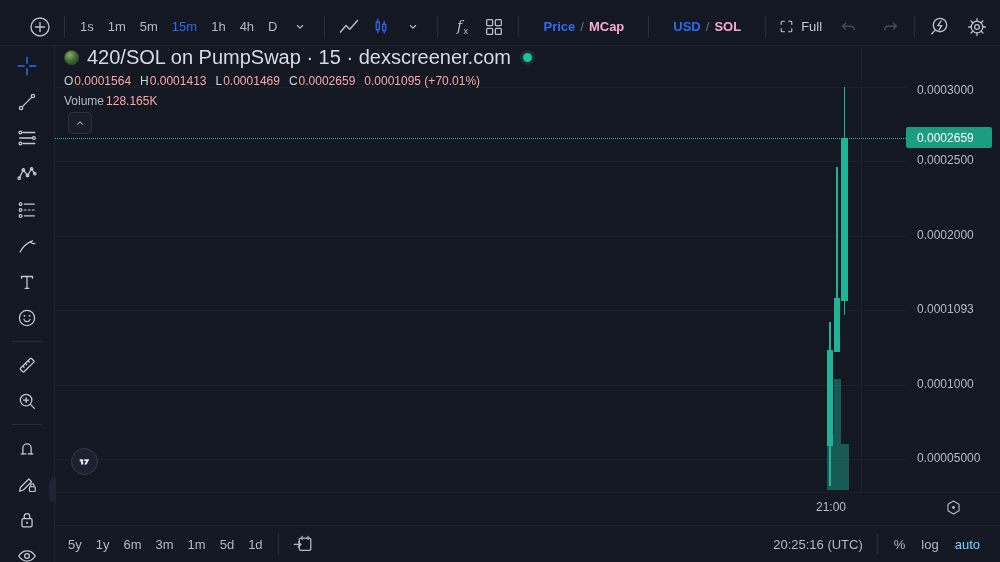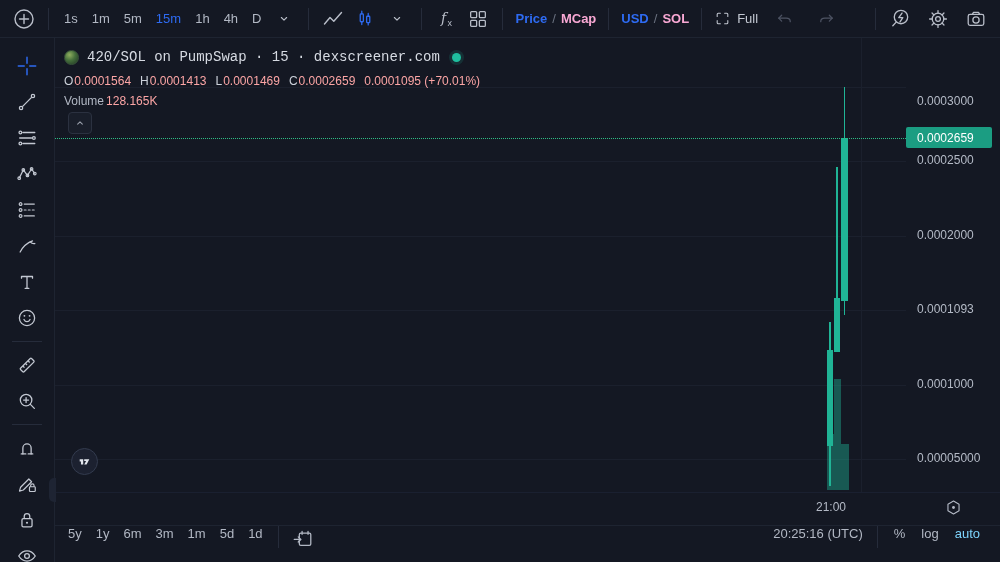--- a/index.html
+++ b/index.html
@@ -1,47 +1,47 @@
 <!DOCTYPE html>
 <html><head>
 <meta charset="utf-8">
 <style>
   html,body{margin:0;padding:0;background:#0b0e15;}
   #app{position:relative;width:1000px;height:562px;background:#141823;overflow:hidden;
        font-family:"Liberation Sans",sans-serif;-webkit-font-smoothing:antialiased;}
   svg{display:block;}
   
-  .toolbar-top{position:absolute;top:0;left:0;right:0;height:38px;display:flex;align-items:center;
-    border-bottom:1px solid #1e2431;background:#141823;z-index:30;padding:0 8px;box-sizing:border-box;}
+  .toolbar-top{position:absolute;top:8px;left:0;right:0;height:38px;display:flex;align-items:center;
+    border-bottom:1px solid #1e2431;background:#141823;z-index:30;padding:0 24px;box-sizing:border-box;}
   .vdiv{width:1px;height:22px;background:#262c3b;margin:0 8px;flex:0 0 auto;}
   .icbtn{width:26px;height:26px;display:flex;align-items:center;justify-content:center;border-radius:4px;
     cursor:pointer;margin:0 3px;flex:0 0 auto;}
   .tf{font-size:13px;color:#b2b8c4;padding:0 7px;height:26px;display:flex;align-items:center;
     border-radius:4px;cursor:pointer;flex:0 0 auto;}
   .tf.active{color:#2e6bf2;}
-  .toggle-group{display:flex;align-items:center;font-size:13px;font-weight:600;gap:5px;margin:0 4px;flex:0 0 auto;cursor:pointer;justify-content:flex-end;}
+  .toggle-group{display:flex;align-items:center;font-size:13px;font-weight:600;gap:5px;margin:0 16px;flex:0 0 auto;cursor:pointer;justify-content:flex-end;}
   .tg-on{color:#2e6bf2;}
   .tg-off{color:#f9a8d4;}
   .tg-sep{color:#6b7280;font-weight:400;}
   .full-btn{display:flex;align-items:center;gap:6px;color:#c3c8d2;font-size:13px;margin:0 4px;cursor:pointer;flex:0 0 auto;}
   .spacer{flex:1;}
   
   .sidebar{position:absolute;top:38px;left:0;bottom:0;width:55px;border-right:1px solid #1e2431;
     background:#141823;z-index:25;display:flex;flex-direction:column;align-items:center;padding-top:10px;box-sizing:border-box;}
   .tool{width:38px;height:36px;display:flex;align-items:center;justify-content:center;border-radius:6px;cursor:pointer;flex:0 0 auto;}
   .hdiv{width:30px;height:1px;background:#262c3b;margin:5px 0;flex:0 0 auto;}
   .side-tab{position:absolute;left:49px;top:478px;width:7px;height:24px;background:#1e2433;
     border-radius:5px 0 0 5px;z-index:26;cursor:pointer;}
   
   .legend{position:absolute;left:64px;top:47px;z-index:10;}
   .legend-title-row{display:flex;align-items:center;height:20px;}
   .coin{width:15px;height:15px;border-radius:50%;flex:0 0 auto;margin-right:8px;
     background:radial-gradient(circle at 35% 30%, #8fae5f 0%, #46703c 45%, #1d3322 100%);
     border:1px solid #39543a;box-sizing:border-box;}
-  .title{font-size:14px;color:#d6dae2;font-family:Liberation Mono, monospace;}
+  .title{font-size:20px;color:#d6dae2;}
   .live-dot{width:9px;height:9px;border-radius:50%;background:#1fbf9f;margin-left:12px;
     box-shadow:0 0 0 3px rgba(31,191,159,0.15);}
   .ohlc-row{display:flex;gap:9px;font-size:12px;margin-top:7px;align-items:center;}
   .pair{display:flex;gap:1px;}
   .lab{color:#ccd1da;}
   .grn{color:#fca5a5;}
   .vol-row{display:flex;gap:2px;font-size:12px;margin-top:6px;align-items:center;}
   .vol-lab{color:#b2b8c4;}
   .collapse-btn{position:absolute;left:68px;top:112px;width:22px;height:20px;border:1px solid #2b3140;
     border-radius:4px;background:#191e2a;z-index:10;display:flex;align-items:center;justify-content:center;cursor:pointer;}
@@ -56,21 +56,21 @@
   .priceline{position:absolute;left:55px;width:851px;height:0;border-top:1px dotted #2dbd85;}
   .price-badge{position:absolute;left:906px;top:127px;width:86px;height:21px;background:#1b9d82;color:#ffffff;
     font-size:12px;display:flex;align-items:center;padding-left:11px;border-radius:2px;z-index:6;box-sizing:border-box;}
   .axis-sep{position:absolute;left:55px;right:0;top:492px;height:1px;background:#1a2030;z-index:4;}
   .time-label{position:absolute;left:831px;top:500px;transform:translateX(-50%);font-size:12px;color:#b4bac6;z-index:6;}
   .axis-gear{position:absolute;left:944px;top:498px;z-index:6;cursor:pointer;}
   .tvlogo{position:absolute;left:71px;top:448px;width:27px;height:27px;border-radius:50%;background:#1c2130;
     border:1.5px solid #333b4e;z-index:5;display:flex;align-items:center;justify-content:center;cursor:pointer;box-sizing:border-box;}
   
   .toolbar-bottom{position:absolute;left:55px;right:0;bottom:0;height:37px;border-top:1px solid #1e2431;
-    display:flex;align-items:flex-start;padding:0 12px 0 6px;z-index:30;background:#141823;font-size:13px;color:#b2b8c4;box-sizing:border-box;}
+    display:flex;align-items:center;padding:0 12px 0 6px;z-index:30;background:#141823;font-size:13px;color:#b2b8c4;box-sizing:border-box;}
   .range{padding:0 7px;cursor:pointer;flex:0 0 auto;}
   .b-item{padding:0 8px;cursor:pointer;flex:0 0 auto;}
   .b-auto{color:#7dd3fc;}
   .clock{color:#b2b8c4;padding:0 6px;cursor:pointer;}
 </style>
 </head>
 <body>
 
 <div id="app">
 
@@ -326,21 +326,21 @@
           <path d="M3 12s3.5-5.5 9-5.5S21 12 21 12s-3.5 5.5-9 5.5S3 12 3 12z"></path>
             <circle cx="12" cy="12" r="2.6"></circle>
           </g>
         </svg>
     </div>
   </div>
   <div class="side-tab"></div>
 
   <div id="plot-layer">
       <div class="gridline-h" style="top: 87px;"></div>
-      <div class="axis-label" style="top: 94px;">0.0003000</div>
+      <div class="axis-label" style="top: 83px;">0.0003000</div>
       <div class="gridline-h" style="top: 161.4px;"></div>
       <div class="axis-label" style="top: 153.4px;">0.0002500</div>
       <div class="gridline-h" style="top: 235.8px;"></div>
       <div class="axis-label" style="top: 227.8px;">0.0002000</div>
       <div class="gridline-h" style="top: 310.2px;"></div>
       <div class="axis-label" style="top: 302.2px;">0.0001093</div>
       <div class="gridline-h" style="top: 384.6px;"></div>
       <div class="axis-label" style="top: 376.6px;">0.0001000</div>
       <div class="gridline-h" style="top: 459px;"></div>
       <div class="axis-label" style="top: 451px;">0.00005000</div>

